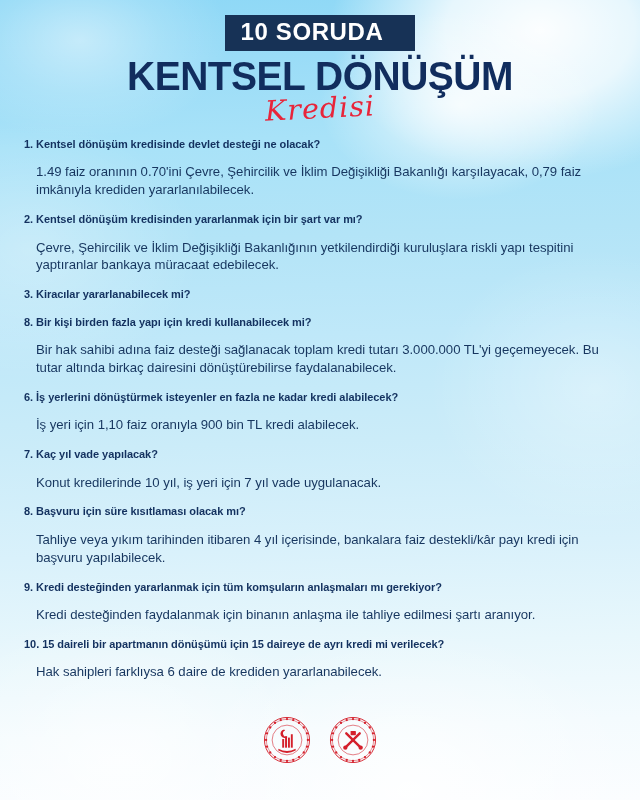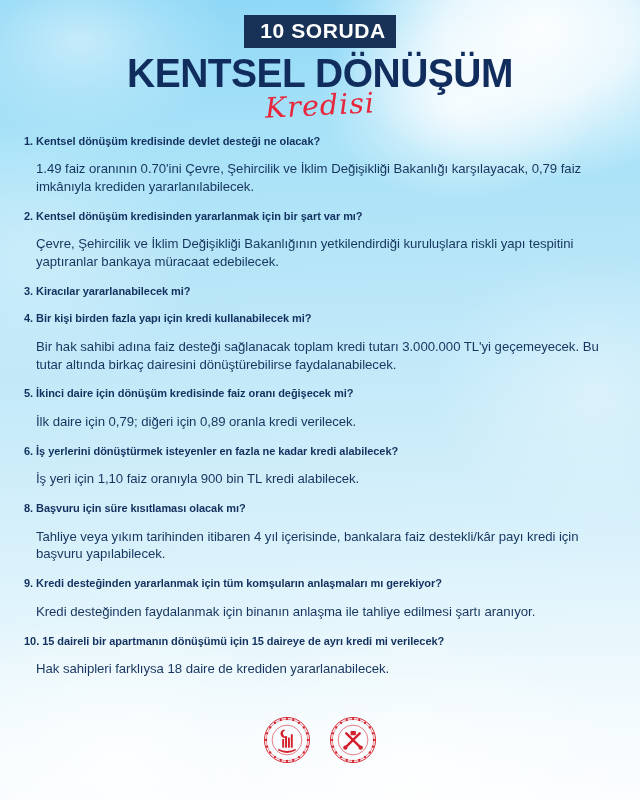--- a/index.html
+++ b/index.html
@@ -91,23 +91,23 @@
   .header {
     padding-top: 15px;
     text-align: center;
   }
 
   .badge {
     display: inline-block;
     background: #173256;
     color: #ffffff;
     font-weight: bold;
-    font-size: 21px;
+    font-size: 24px;
     letter-spacing: 0.6px;
-    padding: 4px 10px 5px 16px;
+    padding: 4px 32px 5px 16px;
     line-height: 1.12;
   }
 
   .title-main {
     margin-top: 5px;
     color: #112d5e;
     font-weight: bold;
     font-size: 41px;
     line-height: 1.0;
     letter-spacing: -0.5px;
@@ -201,42 +201,42 @@
           <p class="qa-answer">1.49 faiz oranının 0.70'ini Çevre, Şehircilik ve İklim Değişikliği Bakanlığı karşılayacak, 0,79 faiz imkânıyla krediden yararlanılabilecek.</p>
         </div>
         <div class="qa-item">
           <p class="qa-question">2. Kentsel dönüşüm kredisinden yararlanmak için bir şart var mı?</p>
           <p class="qa-answer">Çevre, Şehircilik ve İklim Değişikliği Bakanlığının yetkilendirdiği kuruluşlara riskli yapı tespitini yaptıranlar bankaya müracaat edebilecek.</p>
         </div>
         <div class="qa-item">
           <p class="qa-question">3. Kiracılar yararlanabilecek mi?</p>
         </div>
         <div class="qa-item">
-          <p class="qa-question">4. Bir kişi birden fazla yapı için kredi kullanabilecek mi?</p>
+          <p class="qa-question">8. Bir kişi birden fazla yapı için kredi kullanabilecek mi?</p>
           <p class="qa-answer">Bir hak sahibi adına faiz desteği sağlanacak toplam kredi tutarı 3.000.000 TL'yi geçemeyecek. Bu tutar altında birkaç dairesini dönüştürebilirse faydalanabilecek.</p>
-        </div>
-        <div class="qa-item">
-          <p class="qa-question">5. İkinci daire için dönüşüm kredisinde faiz oranı değişecek mi?</p>
-          <p class="qa-answer">İlk daire için 0,79; diğeri için 0,89 oranla kredi verilecek.</p>
         </div>
         <div class="qa-item">
           <p class="qa-question">6. İş yerlerini dönüştürmek isteyenler en fazla ne kadar kredi alabilecek?</p>
           <p class="qa-answer">İş yeri için 1,10 faiz oranıyla 900 bin TL kredi alabilecek.</p>
         </div>
         <div class="qa-item">
+          <p class="qa-question">7. Kaç yıl vade yapılacak?</p>
+          <p class="qa-answer">Konut kredilerinde 10 yıl, iş yeri için 7 yıl vade uygulanacak.</p>
+        </div>
+        <div class="qa-item">
           <p class="qa-question">8. Başvuru için süre kısıtlaması olacak mı?</p>
           <p class="qa-answer">Tahliye veya yıkım tarihinden itibaren 4 yıl içerisinde, bankalara faiz destekli/kâr payı kredi için başvuru yapılabilecek.</p>
         </div>
         <div class="qa-item">
           <p class="qa-question">9. Kredi desteğinden yararlanmak için tüm komşuların anlaşmaları mı gerekiyor?</p>
           <p class="qa-answer">Kredi desteğinden faydalanmak için binanın anlaşma ile tahliye edilmesi şartı aranıyor.</p>
         </div>
         <div class="qa-item">
           <p class="qa-question">10. 15 daireli bir apartmanın dönüşümü için 15 daireye de ayrı kredi mi verilecek?</p>
-          <p class="qa-answer">Hak sahipleri farklıysa 18 daire de krediden yararlanabilecek.</p>
+          <p class="qa-answer">Hak sahipleri farklıysa 6 daire de krediden yararlanabilecek.</p>
         </div>
       </div>
 
     <div class="footer">
       <svg class="emblem" viewBox="0 0 100 100">
         <circle cx="50" cy="50" r="47" fill="none" stroke="#d4202c" stroke-width="2"></circle>
         <circle cx="50" cy="50" r="43" fill="none" stroke="#d4202c" stroke-width="1"></circle>
         <circle cx="50" cy="50" r="31" fill="none" stroke="#d4202c" stroke-width="1.2"></circle>
         <g fill="#d4202c">
           <circle cx="50" cy="6.5" r="2.4"></circle>

